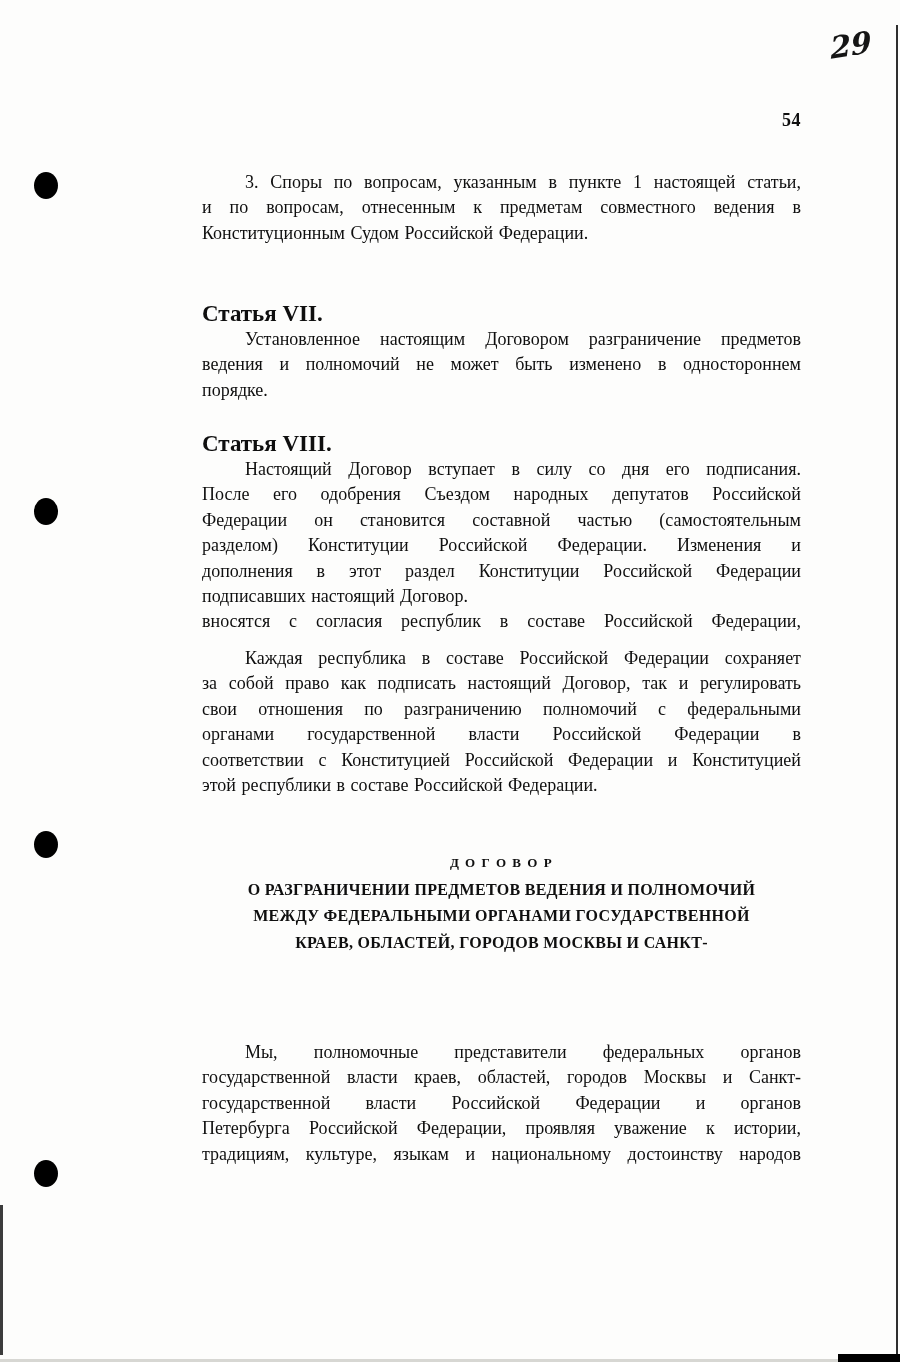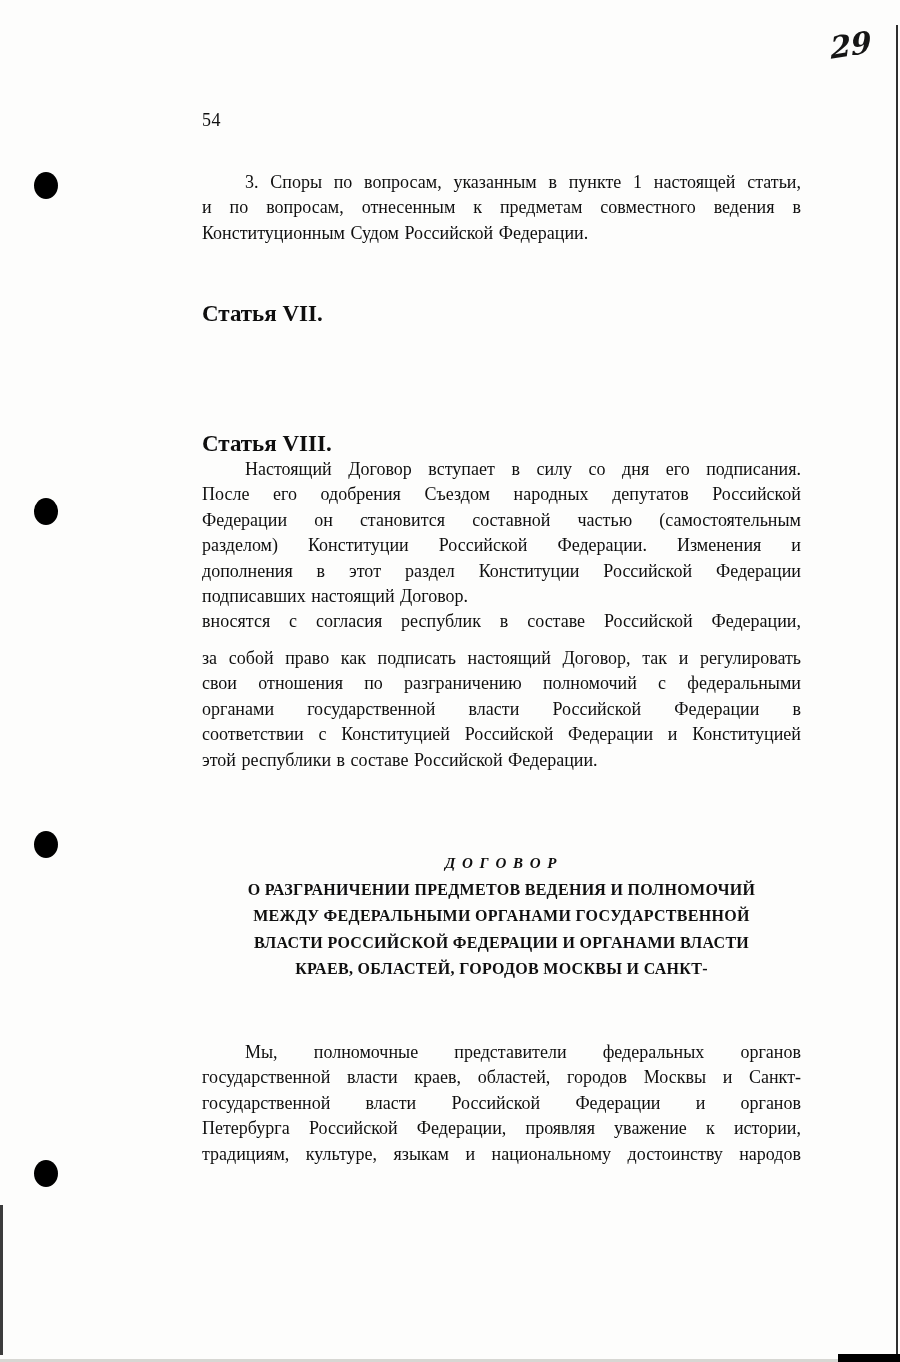--- a/index.html
+++ b/index.html
@@ -7,21 +7,21 @@
     position:relative;
     width:900px; height:1362px;
     background:#fdfdfc;
     font-family:"Liberation Serif", serif;
     color:#0f0f0f;
     overflow:hidden;
     margin:0 auto;
   }
   .pageno {
     position:absolute; top:110px; left:202px; width:599px;
-    text-align:left; font-size:18px; letter-spacing:0.5px;
+    text-align:right; font-size:18px; letter-spacing:0.5px;font-weight:bold;
   }
   .handwritten {
     position:absolute; top:26px; left:830px; width:60px;
     font-family:"DejaVu Serif", serif;
     font-style:italic; font-weight:bold;
     font-size:30px; color:#151515;
     transform:rotate(-9deg) skewX(-6deg);
   }
   .block { position:absolute; left:202px; width:599px; }
   .ln {
@@ -33,21 +33,21 @@
   .first { text-indent:43px; }
   .heading {
     font-weight:bold; text-align:left;
     font-size:23px; line-height:24px;
   }
   .tln {
     font-weight:bold; text-align:center;
     font-size:16px; line-height:26.5px;
     letter-spacing:0.3px;
   }
-  .tln.spaced { letter-spacing:1.5px; font-size:15px;font-style:italic; }
+  .tln.spaced { letter-spacing:1.5px; font-size:13px; }
   .dot {
     position:absolute; left:34px; width:24px; height:27px;
     background:#000; border-radius:50%;
   }
   .edge-right {
     position:absolute; left:896px; top:25px; width:2px; height:1337px;
     background:#2e2e2e;
   }
   .edge-left {
     position:absolute; left:0; top:1205px; width:3px; height:150px;
@@ -72,46 +72,51 @@
   <div class="pageno">54</div>
 
   <div class="block" style="top:170px">
     <div class="ln j first">3. Споры по вопросам, указанным в пункте 1 настоящей статьи,</div>
     <div class="ln j">и по вопросам, отнесенным к предметам совместного ведения в</div>
     <div class="ln">Конституционным Судом Российской Федерации.</div>
   </div>
 
   <div class="block heading" style="top:302px">Статья VII.</div>
 
+  <div class="block" style="top:327px">
+    <div class="ln j first">Установленное настоящим Договором разграничение предметов</div>
+    <div class="ln j">ведения и полномочий не может быть изменено в одностороннем</div>
+    <div class="ln">порядке.</div>
+  </div>
 
   <div class="block heading" style="top:432px">Статья VIII.</div>
 
   <div class="block" style="top:457px">
     <div class="ln j first">Настоящий Договор вступает в силу со дня его подписания.</div>
     <div class="ln j">После его одобрения Съездом народных депутатов Российской</div>
     <div class="ln j">Федерации он становится составной частью (самостоятельным</div>
     <div class="ln j">разделом) Конституции Российской Федерации. Изменения и</div>
     <div class="ln j">дополнения в этот раздел Конституции Российской Федерации</div>
     <div class="ln">подписавших настоящий Договор.</div>
     <div class="ln j">вносятся с согласия республик в составе Российской Федерации,</div>
   </div>
 
   <div class="block" style="top:646px">
+    <div class="ln j first">Каждая республика в составе Российской Федерации сохраняет</div>
     <div class="ln j">за собой право как подписать настоящий Договор, так и регулировать</div>
     <div class="ln j">свои отношения по разграничению полномочий с федеральными</div>
     <div class="ln j">органами государственной власти Российской Федерации в</div>
     <div class="ln j">соответствии с Конституцией Российской Федерации и Конституцией</div>
     <div class="ln">этой республики в составе Российской Федерации.</div>
   </div>
 
   <div class="block" style="top:850px">
     <div class="tln spaced">Д О Г О В О Р</div>
     <div class="tln">О РАЗГРАНИЧЕНИИ ПРЕДМЕТОВ ВЕДЕНИЯ И ПОЛНОМОЧИЙ</div>
     <div class="tln">МЕЖДУ ФЕДЕРАЛЬНЫМИ ОРГАНАМИ ГОСУДАРСТВЕННОЙ</div>
-    <div class="tln">ВЛАСТИ РОССИЙСКОЙ ФЕДЕРАЦИИ И ОРГАНАМИ ВЛАСТИ</div>
     <div class="tln">КРАЕВ, ОБЛАСТЕЙ, ГОРОДОВ МОСКВЫ И САНКТ-</div>
   </div>
 
   <div class="block" style="top:1040px">
     <div class="ln j first">Мы, полномочные представители федеральных органов</div>
     <div class="ln j">государственной власти краев, областей, городов Москвы и Санкт-</div>
     <div class="ln j">государственной власти Российской Федерации и органов</div>
     <div class="ln j">Петербурга Российской Федерации, проявляя уважение к истории,</div>
     <div class="ln j">традициям, культуре, языкам и национальному достоинству народов</div>
   </div>

